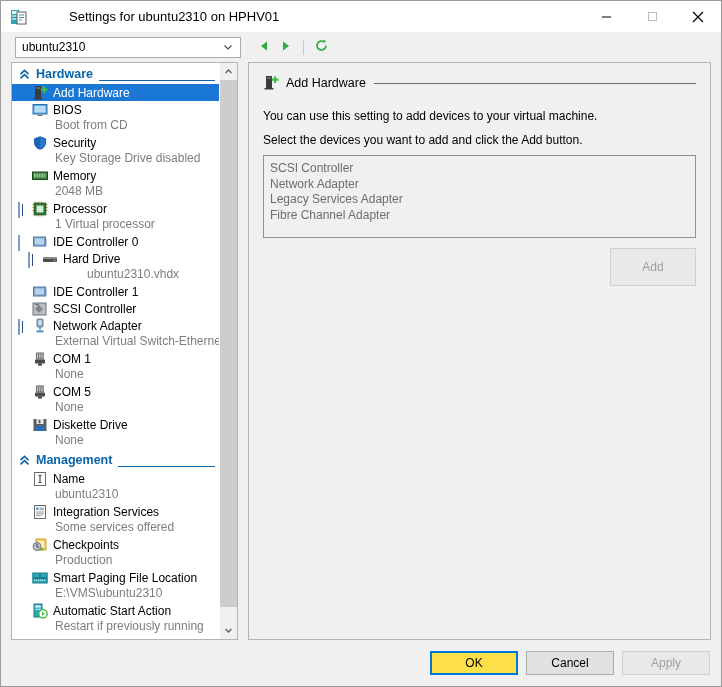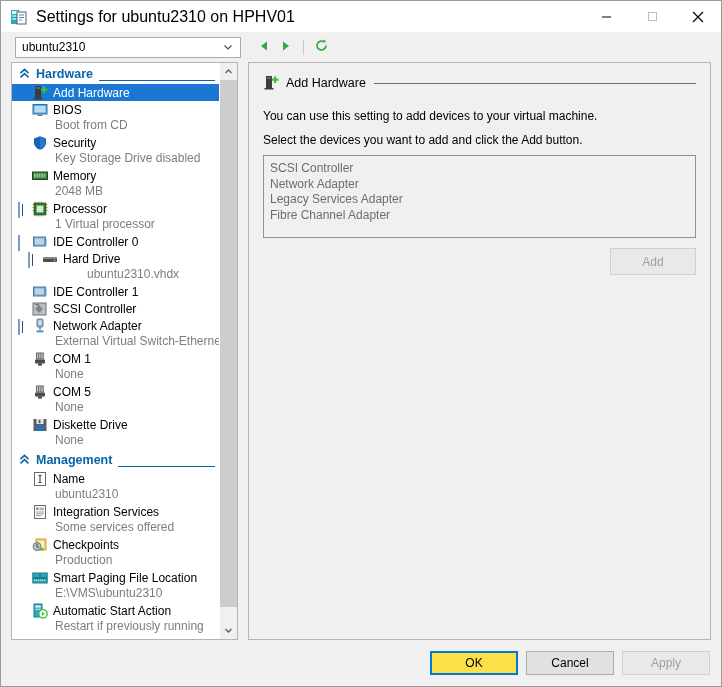--- a/index.html
+++ b/index.html
@@ -34,24 +34,25 @@
     flex: 0 0 auto;
   }
   .title-icon {
     width: 18px;
     height: 18px;
     margin-left: 9px;
     margin-right: 8px;
     flex: 0 0 auto;
   }
   .title-text {
-    font-size: 16px;
+    font-size: 13px;
     color: #000;
     white-space: nowrap;
     flex: 1 1 auto;
+    margin-left: 33px;
   }
   .caption-buttons {
     display: flex;
     height: 31px;
     flex: 0 0 auto;
   }
   .cap-btn {
     width: 46px;
     height: 31px;
     display: flex;
@@ -134,21 +135,21 @@
     flex: 1 1 auto;
     overflow: hidden;
     position: relative;
   }
   .tree-inner {
     padding: 0;
   }
   
   .section-header {
     display: flex;
-    align-items: flex-start;
+    align-items: flex-end;
     padding: 4px 0 3px 6px;
     position: relative;
   }
   .section-header .sec-chevron {
     width: 13px;
     height: 13px;
     margin-right: 5px;
     flex: 0 0 auto;
   }
   .section-header .sec-title {
@@ -331,21 +332,21 @@
     white-space: nowrap;
   }
   .add-row {
     display: flex;
     justify-content: flex-end;
     margin-top: 10px;
   }
   .btn {
     font-family: "Liberation Sans", sans-serif;
     font-size: 12px;
-    height: 27px;
+    height: 38px;
     min-width: 75px;
     padding: 0 10px;
     background: #e1e1e1;
     border: 1px solid #adadad;
     box-sizing: border-box;
     color: #000;
     display: inline-flex;
     align-items: center;
     justify-content: center;
   }

